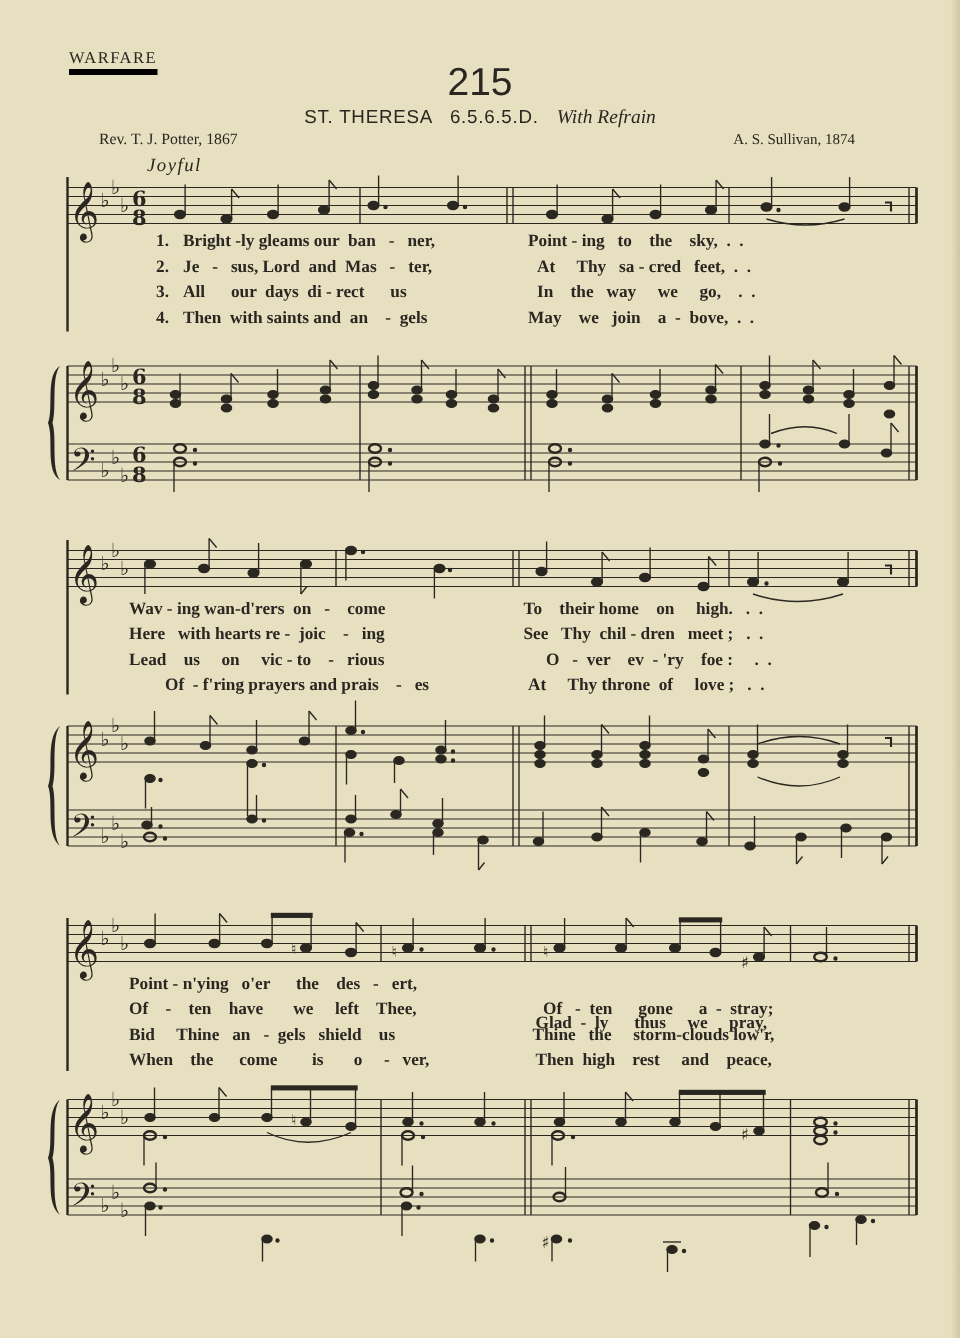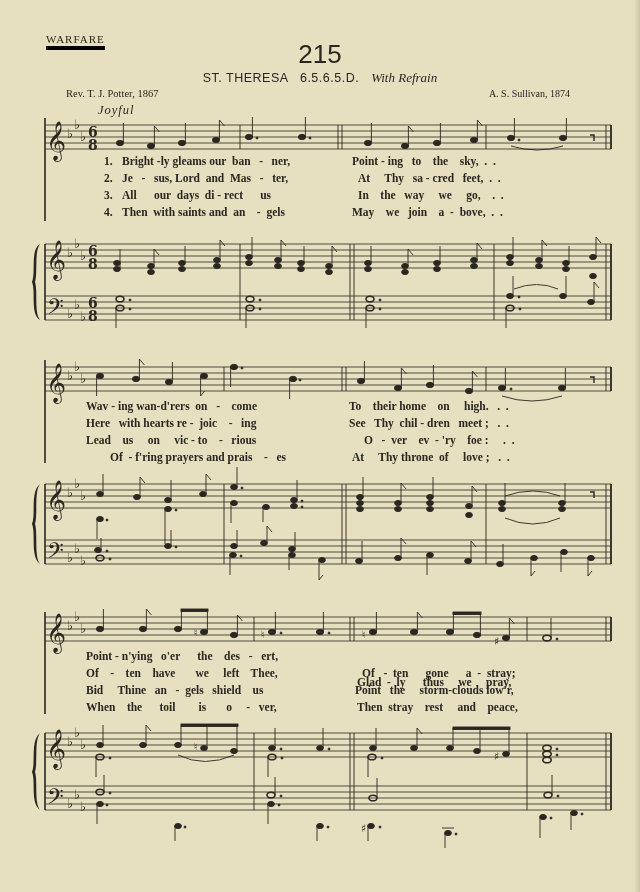--- a/index.html
+++ b/index.html
@@ -615,18 +615,18 @@
   <div class="lyric" style="left:74px; top:451px; white-space:pre;margin-left:36px;">Of  - f'ring prayers and prais    -   es</div>
   <div class="lyric" style="left:352px; top:451px; white-space:pre;">At     Thy throne  of     love ;   .  .</div>
 </div>
 
 <div>
   <div class="lyric" style="left:86px; top:650px; white-space:pre;">Point - n'ying   o'er      the    des   -   ert,</div>
   <div class="lyric" style="left:357px; top:676px; white-space:pre;">Glad  -  ly      thus     we     pray,</div>
   <div class="lyric" style="left:86px; top:667px; white-space:pre;">Of    -    ten    have       we     left    Thee,</div>
   <div class="lyric" style="left:362px; top:667px; white-space:pre;">Of   -  ten      gone      a  -  stray;</div>
   <div class="lyric" style="left:86px; top:684px; white-space:pre;">Bid     Thine   an   -  gels   shield    us</div>
-  <div class="lyric" style="left:355px; top:684px; white-space:pre;">Point   the     storm-clouds low'r,</div>
-  <div class="lyric" style="left:86px; top:701px; white-space:pre;">When    the      toil        is       o     -   ver,</div>
-  <div class="lyric" style="left:357px; top:701px; white-space:pre;">Then  stray    rest     and    peace,</div>
+  <div class="lyric" style="left:355px; top:684px; white-space:pre;">Thine   the     storm-clouds low'r,</div>
+  <div class="lyric" style="left:86px; top:701px; white-space:pre;">When    the      come        is       o     -   ver,</div>
+  <div class="lyric" style="left:357px; top:701px; white-space:pre;">Then  high    rest     and    peace,</div>
 </div>
 
 <div class="stain"></div>
 
 </body></html>

